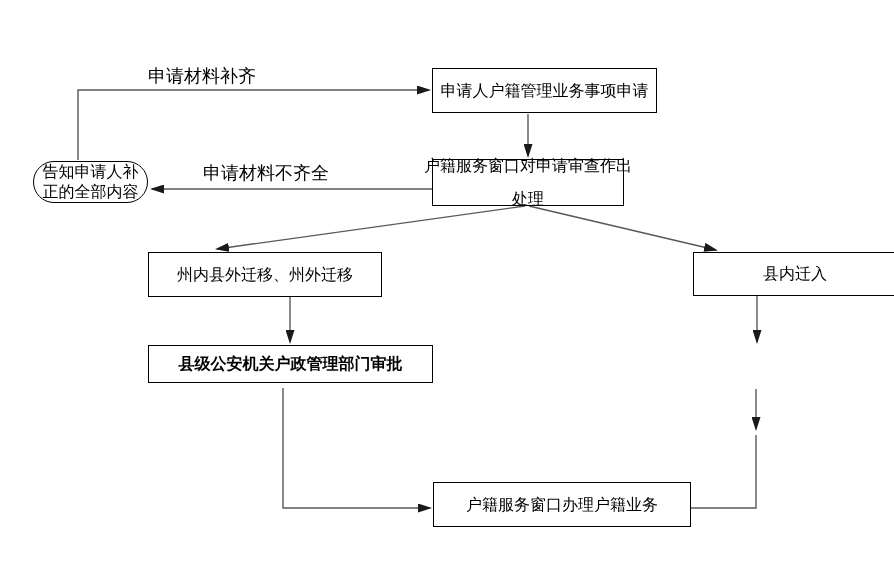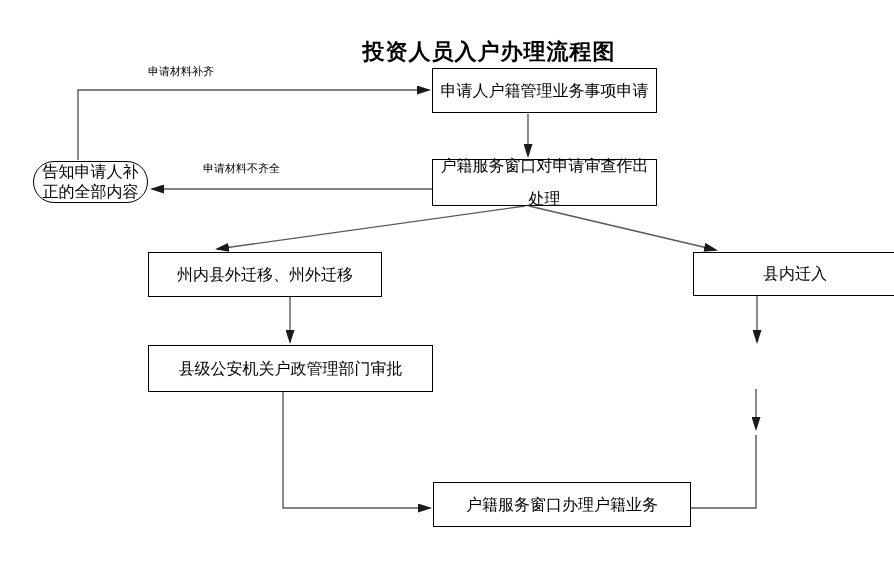--- a/index.html
+++ b/index.html
@@ -30,29 +30,29 @@
     display:flex;
     flex-direction:column;
     align-items:center;
     justify-content:center;
     font-size:16px;
     line-height:1.25;
   }
   .one-line{white-space:nowrap;}
   .edge-label{
     position:absolute;
-    font-size:11px;
+    font-size:18px;
     white-space:nowrap;
   }
   #box-apply   {left:432px;top:68px; width:225px;height:45px;}
-  #box-review  {left:432px;top:159px;width:225px;height:47px;gap:13px;}
+  #box-review  {left:432px;top:159px;width:192px;height:47px;gap:13px;}
   #box-notify  {left:33px; top:161px;width:115px;height:42px;border-radius:21px;}
   #box-branch-left {left:148px;top:252px;width:234px;height:45px;}
   #box-branch-right{left:656px;top:252px;width:204px;height:44px;margin-left:37px;}
-  #box-county  {left:148px;top:345px;width:285px;height:47px;}
+  #box-county  {left:148px;top:345px;width:285px;height:38px;font-weight:bold;}
   #box-police  {left:655px;top:345px;width:204px;height:43px;}
   #box-handle  {left:433px;top:482px;width:258px;height:45px;}
   #label-complete  {left:148px;top:64px;}
   #label-incomplete{left:203px;top:161px;}
 </style>
 </head>
 <body>
 
 <div class="canvas">
 
@@ -69,21 +69,20 @@
       <line x1="525" y1="206" x2="217" y2="249" marker-end="url(#ah)"></line>
       <line x1="529" y1="206" x2="716" y2="250" marker-end="url(#ah)"></line>
       <line x1="290" y1="297" x2="290" y2="342" marker-end="url(#ah)"></line>
       <line x1="757" y1="296" x2="757" y2="342" marker-end="url(#ah)"></line>
       <polyline points="283,388 283,508 430,508" marker-end="url(#ah)"></polyline>
       <line x1="756" y1="389" x2="756" y2="429" marker-end="url(#ah)"></line>
       <polyline points="756,435 756,508 660,508" marker-end="url(#ah)"></polyline>
     </g>
   </svg>
 
-  <div class="title">投资人员入户办理流程图</div>
 
   <div class="box" id="box-apply">
     <div class="one-line">申请人户籍管理业务事项申请</div>
   </div>
 
   <div class="box" id="box-review">
     <div class="one-line">户籍服务窗口对申请审查作出</div>
     <div class="one-line">处理</div>
   </div>
 

